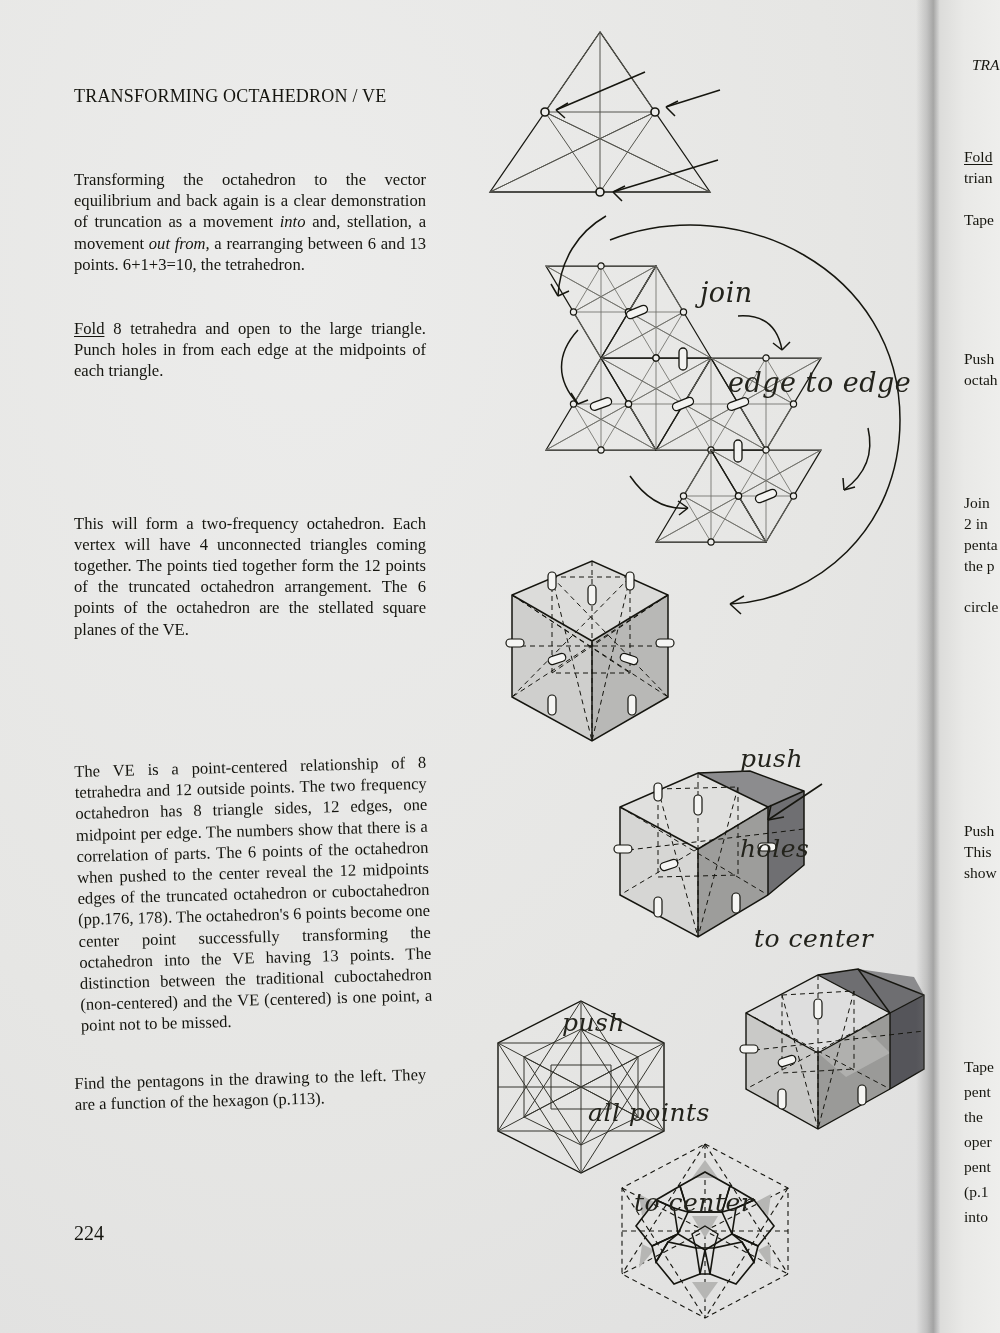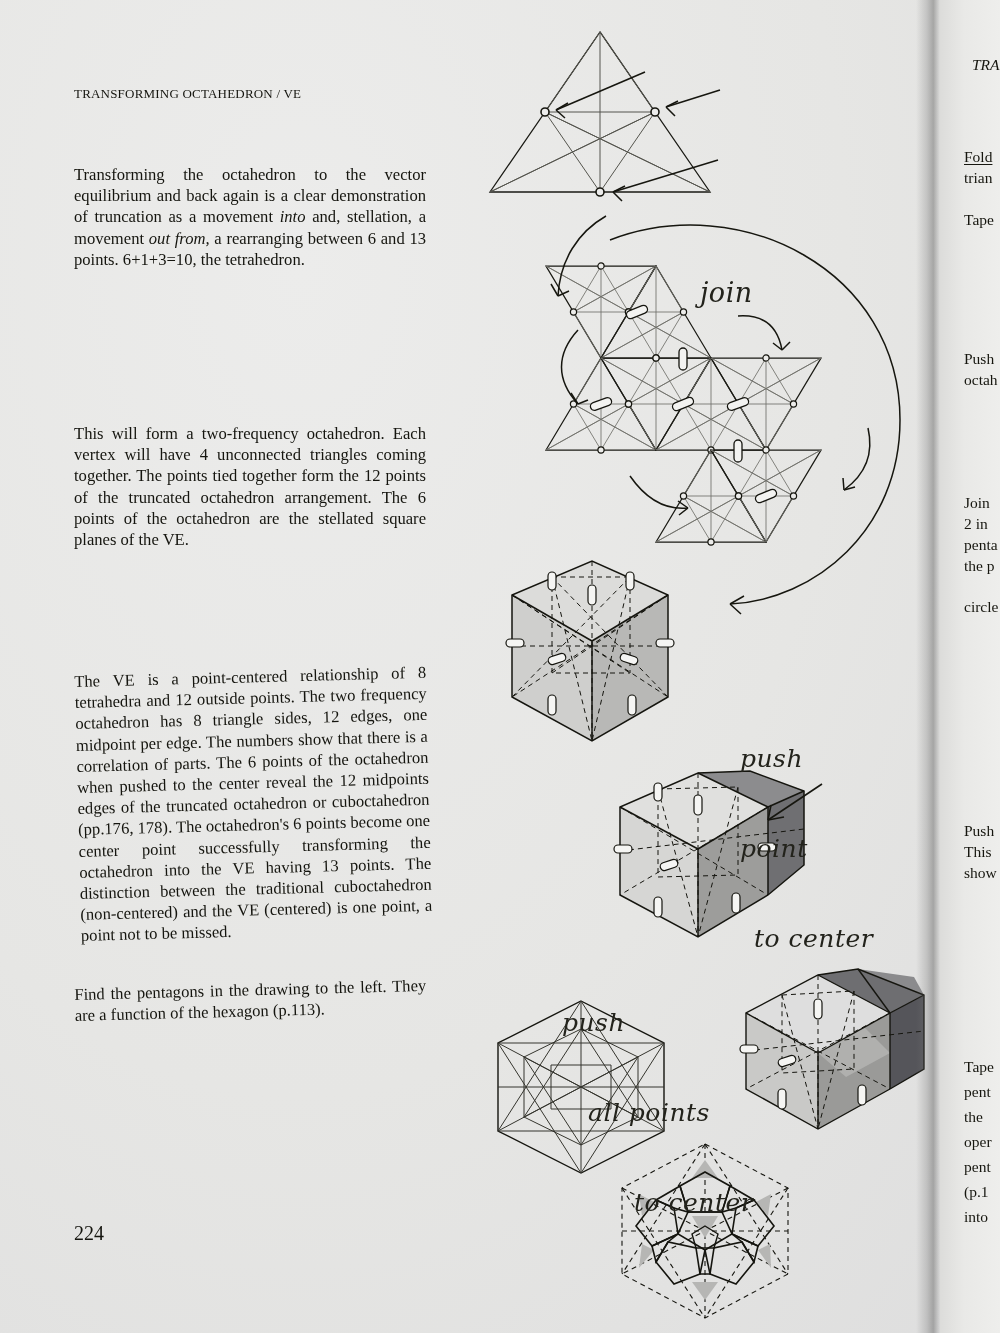--- a/index.html
+++ b/index.html
@@ -26,21 +26,21 @@
     position:absolute;top:0;bottom:0;left:940px;right:0;
     background:linear-gradient(90deg,#dcdcda 0%, #e9e9e7 40%, #eeeeec 100%);
   }
 
   
   .col-left{
     position:absolute;
     left:74px; top:86px; width:352px;
   }
   .chapter-title{
-    font-size:13px;
+    font-size:18px;
     letter-spacing:.2px;
     margin:0 0 62px 0;
     font-weight:400;
     white-space:nowrap;
   }
   .para{
     font-size:16.6px;
     line-height:21.2px;
     text-align:justify;
     margin:0 0 21px 0;
@@ -418,42 +418,46 @@
         </g>
 
         <g fill="none" stroke="#15150f" stroke-width="1.4">
           <polygon points="97,88 110,96 106,110 88,110 84,96"></polygon>
         </g>
       </svg>
     </div>
 
     <div class="hand" style="left:700px;top:218px;">
       <span>join</span>
+      <span style="margin-left:28px">edge to edge</span>
     </div>
     <div class="hand h2" style="left:740px;top:684px;">
       <span>push</span>
-      <span>point</span>
+      <span>holes</span>
       <span style="margin-left:14px">to center</span>
     </div>
     <div class="hand h2" style="left:562px;top:948px;">
       <span>push</span>
       <span style="margin-left:26px">all points</span>
       <span style="margin-left:72px">to center</span>
     </div>
   </div>
 
   <div class="col-left">
     <h1 class="chapter-title">TRANSFORMING OCTAHEDRON / VE</h1>
 
     <p class="para">
       <span>Transforming the octahedron to the vector equilibrium and back again is a clear demonstration of truncation as a movement </span><span class="it">into</span><span> and, stellation, a movement </span><span class="it">out from,</span><span> a rearranging between 6 and 13 points. 6+1+3=10, the tetrahedron.</span>
     </p>
 
     <div class="gap-md"></div>
 
+    <p class="para">
+      <span class="u">Fold</span><span>  8 tetrahedra and open to the large triangle. Punch holes in from each edge at the midpoints of each triangle.</span>
+    </p>
 
     <div class="gap-md"></div>
 
 
     <div class="gap-lg" style="height:88px"></div>
 
     <p class="para">
       <span>This will form a two-frequency octahedron. Each vertex will have 4 unconnected triangles coming together. The points tied together form the 12 points of the truncated octahedron arrangement. The 6 points of the octahedron are the stellated square planes of the VE.</span>
     </p>
 

